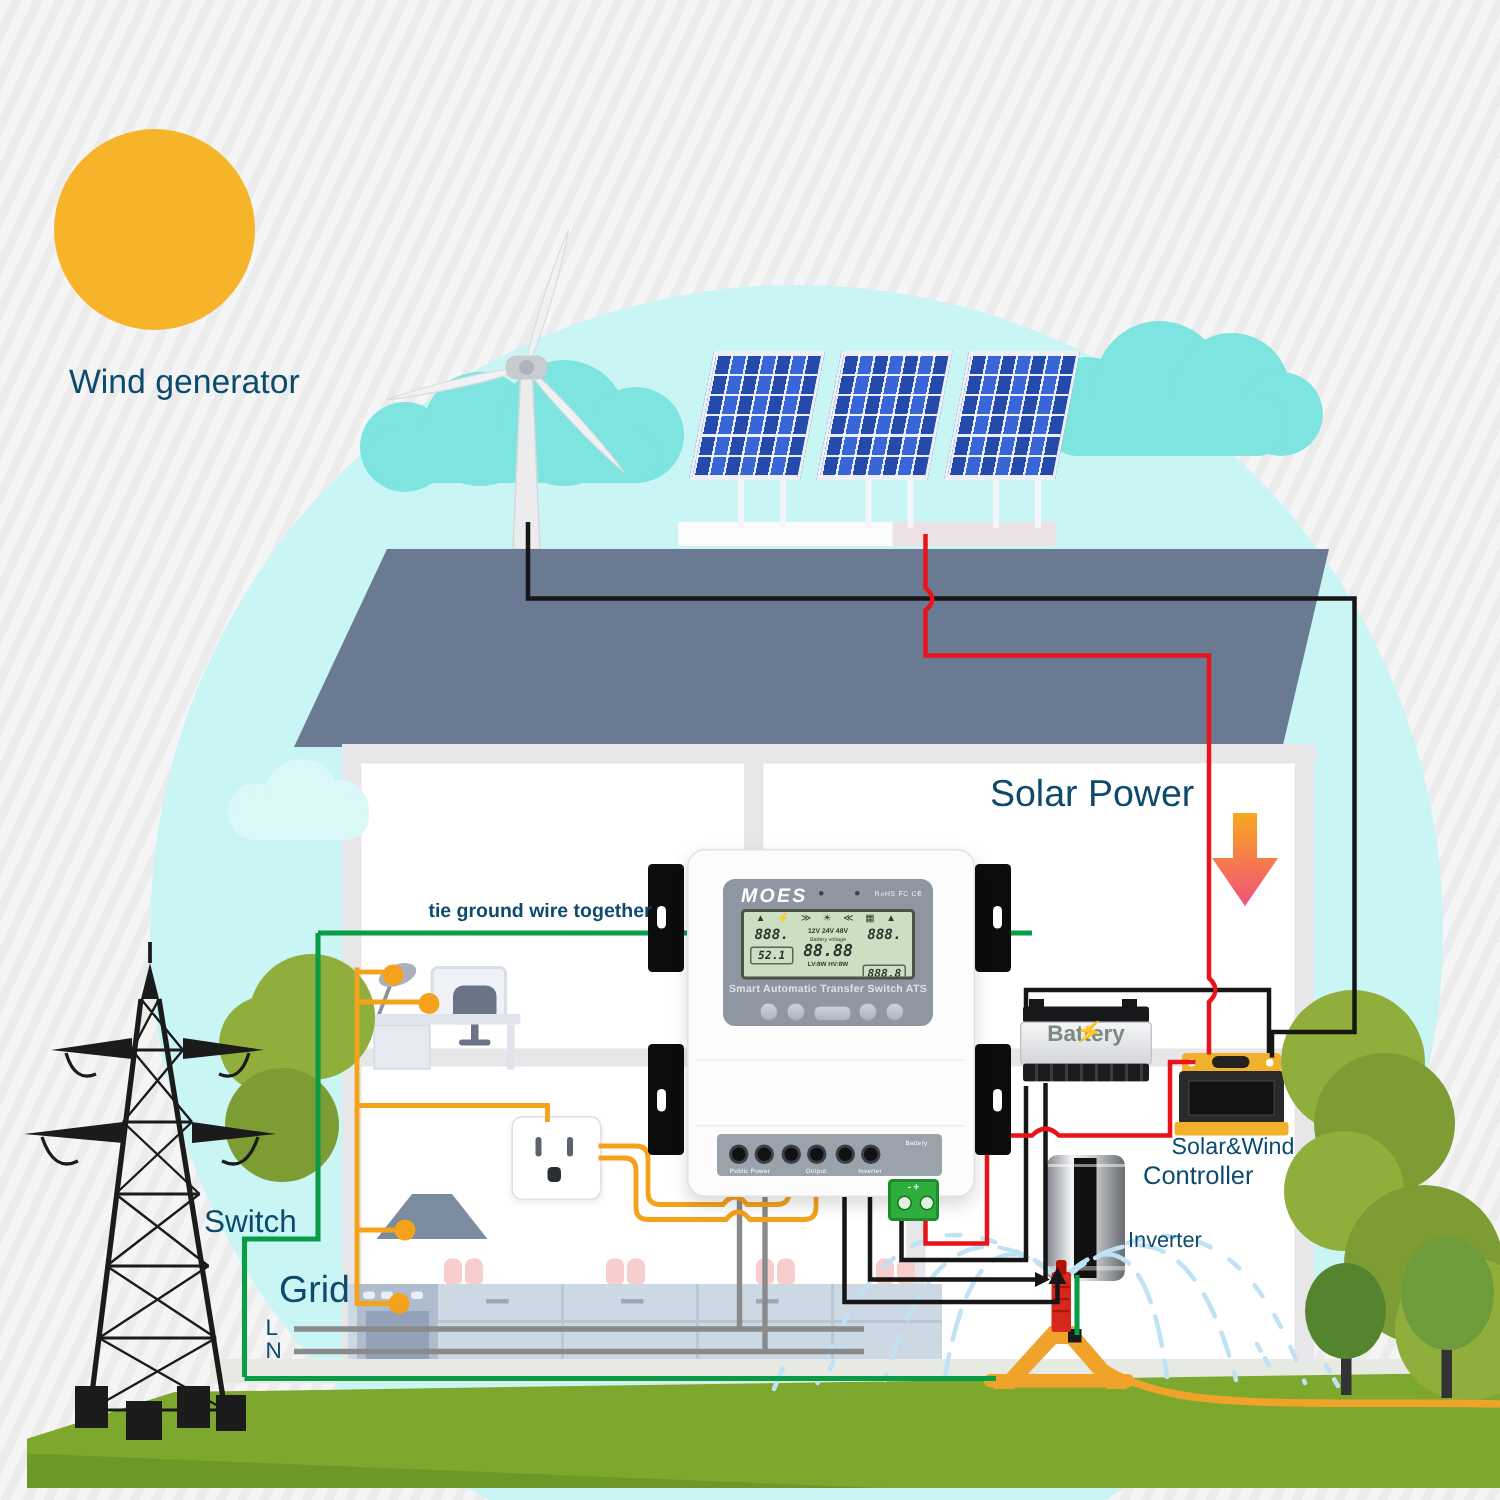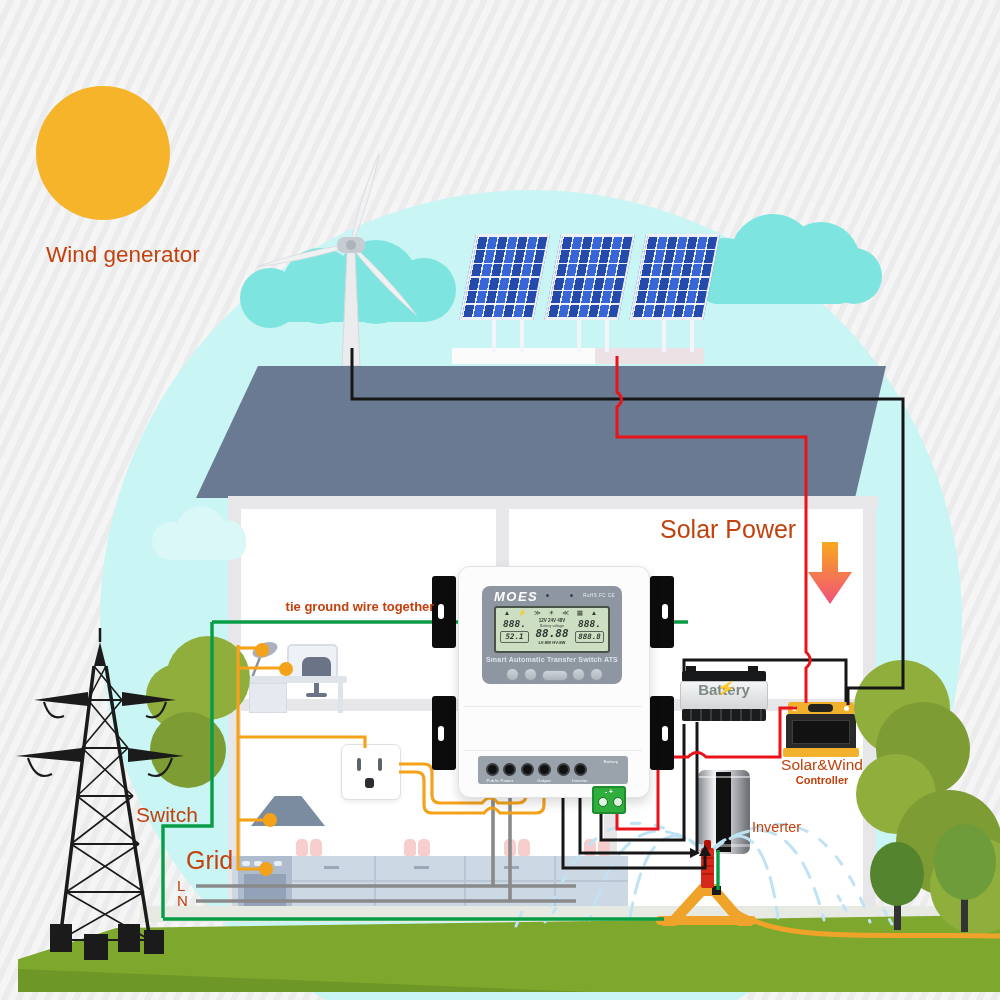--- a/index.html
+++ b/index.html
@@ -2,21 +2,21 @@
 <html><head>
 <meta charset="utf-8">
 <style>
   html,body{margin:0;padding:0;background:#ddd;}
   .stage{position:relative;width:1000px;height:1000px;overflow:hidden;background:#f0eff0;
          font-family:"Liberation Sans",sans-serif;}
   .stage::before{content:"";position:absolute;inset:0;z-index:0;opacity:.55;
     background:repeating-linear-gradient(115deg,rgba(255,255,255,.65) 0 7px,rgba(130,130,140,.06) 7px 13px);}
   .abs{position:absolute;}
   .layer{position:absolute;left:0;top:0;width:1000px;height:1000px;pointer-events:none;}
-  .txt{color:#c2410c;}
+  .txt{color:#0c4a6e;}
   .circle{border-radius:50%;}
   .puff{position:absolute;border-radius:50%;}
   .wall{position:absolute;background:#e7e7e9;}
   .panel{position:absolute;width:70px;height:82px;background:#2d5cca;
     border:2px solid #eef0f6;transform:skewX(-11deg);transform-origin:top;
     background-image:
       repeating-linear-gradient(90deg,rgba(255,255,255,.9) 0 1.5px,rgba(255,255,255,0) 1.5px 10px),
       repeating-linear-gradient(0deg,rgba(255,255,255,.9) 0 1.5px,rgba(255,255,255,0) 1.5px 13.5px),
       repeating-linear-gradient(90deg,rgba(10,20,80,.25) 0 10px,rgba(90,130,255,.25) 10px 20px);}
   .leg{position:absolute;width:4px;height:40px;background:#f4f5f8;}
@@ -319,21 +319,21 @@
             <div class="digit" style="font-size:7.5px;line-height:10px;border:1px solid #5a665a;border-radius:2px;margin-top:2px;">52.1</div>
           </div>
           <div style="width:48px;text-align:center;">
             <div style="font-size:4.5px;font-weight:bold;color:#2f3b2f;line-height:6px;">12V  24V  48V</div>
             <div style="font-size:3.6px;color:#3c473c;line-height:4px;">Battery voltage</div>
             <div class="digit" style="font-size:11px;line-height:12px;">88.88</div>
             <div style="font-size:4.2px;font-weight:bold;color:#2f3b2f;line-height:6px;">LV:8W  HV:8W</div>
           </div>
           <div style="width:30px;text-align:center;">
             <div class="digit" style="font-size:9.5px;line-height:11px;">888.</div>
-            <div class="digit" style="font-size:7.5px;line-height:10px;border:1px solid #5a665a;border-radius:2px;margin-top:2px;text-align:center;">888.8</div>
+            <div class="digit" style="font-size:7.5px;line-height:10px;border:1px solid #5a665a;border-radius:2px;margin-top:14px;text-align:center;">888.8</div>
           </div>
         </div>
       </div>
 
       <div class="abs" style="left:0;top:70px;width:100%;text-align:center;font-size:7px;font-weight:bold;color:#dde2e7;letter-spacing:.2px;">Smart Automatic Transfer Switch ATS</div>
       <div class="btn" style="left:24px;top:82px;"></div>
       <div class="btn" style="left:42px;top:82px;"></div>
       <div class="btn" style="left:60px;top:84px;width:24px;height:9px;border-radius:5px;"></div>
       <div class="btn" style="left:90px;top:82px;"></div>
       <div class="btn" style="left:108px;top:82px;"></div>
@@ -365,16 +365,16 @@
     <div class="abs txt" style="left:284px;top:599px;width:152px;text-align:center;font-size:13px;font-weight:bold;">tie ground wire together</div>
     <div class="abs txt" style="left:136px;top:803px;font-size:21px;">Switch</div>
     <div class="abs txt" style="left:186px;top:846px;font-size:25px;">Grid</div>
     <div class="abs txt" style="left:177px;top:877px;font-size:15px;">L</div>
     <div class="abs txt" style="left:177px;top:892px;font-size:15px;">N</div>
     <div class="abs" style="left:680px;top:681px;width:88px;text-align:center;">
       <span style="font-size:15px;color:#7c8a84;font-weight:600;">Battery</span>
       <span class="abs" style="left:37px;top:-2px;color:#f6b32a;font-size:15px;transform:rotate(12deg);">⚡</span>
     </div>
     <div class="abs txt" style="left:762px;top:756px;width:120px;text-align:center;font-size:15.5px;font-weight:500;">Solar&amp;Wind</div>
-    <div class="abs txt" style="left:762px;top:774px;width:120px;text-align:center;font-size:11px;font-weight:700;">Controller</div>
+    <div class="abs txt" style="left:762px;top:774px;width:120px;text-align:left;font-size:17px;font-weight:400;">Controller</div>
     <div class="abs txt" style="left:752px;top:819px;font-size:14.5px;">Inverter</div>
   </div>
 </div>
 
 </body></html>

